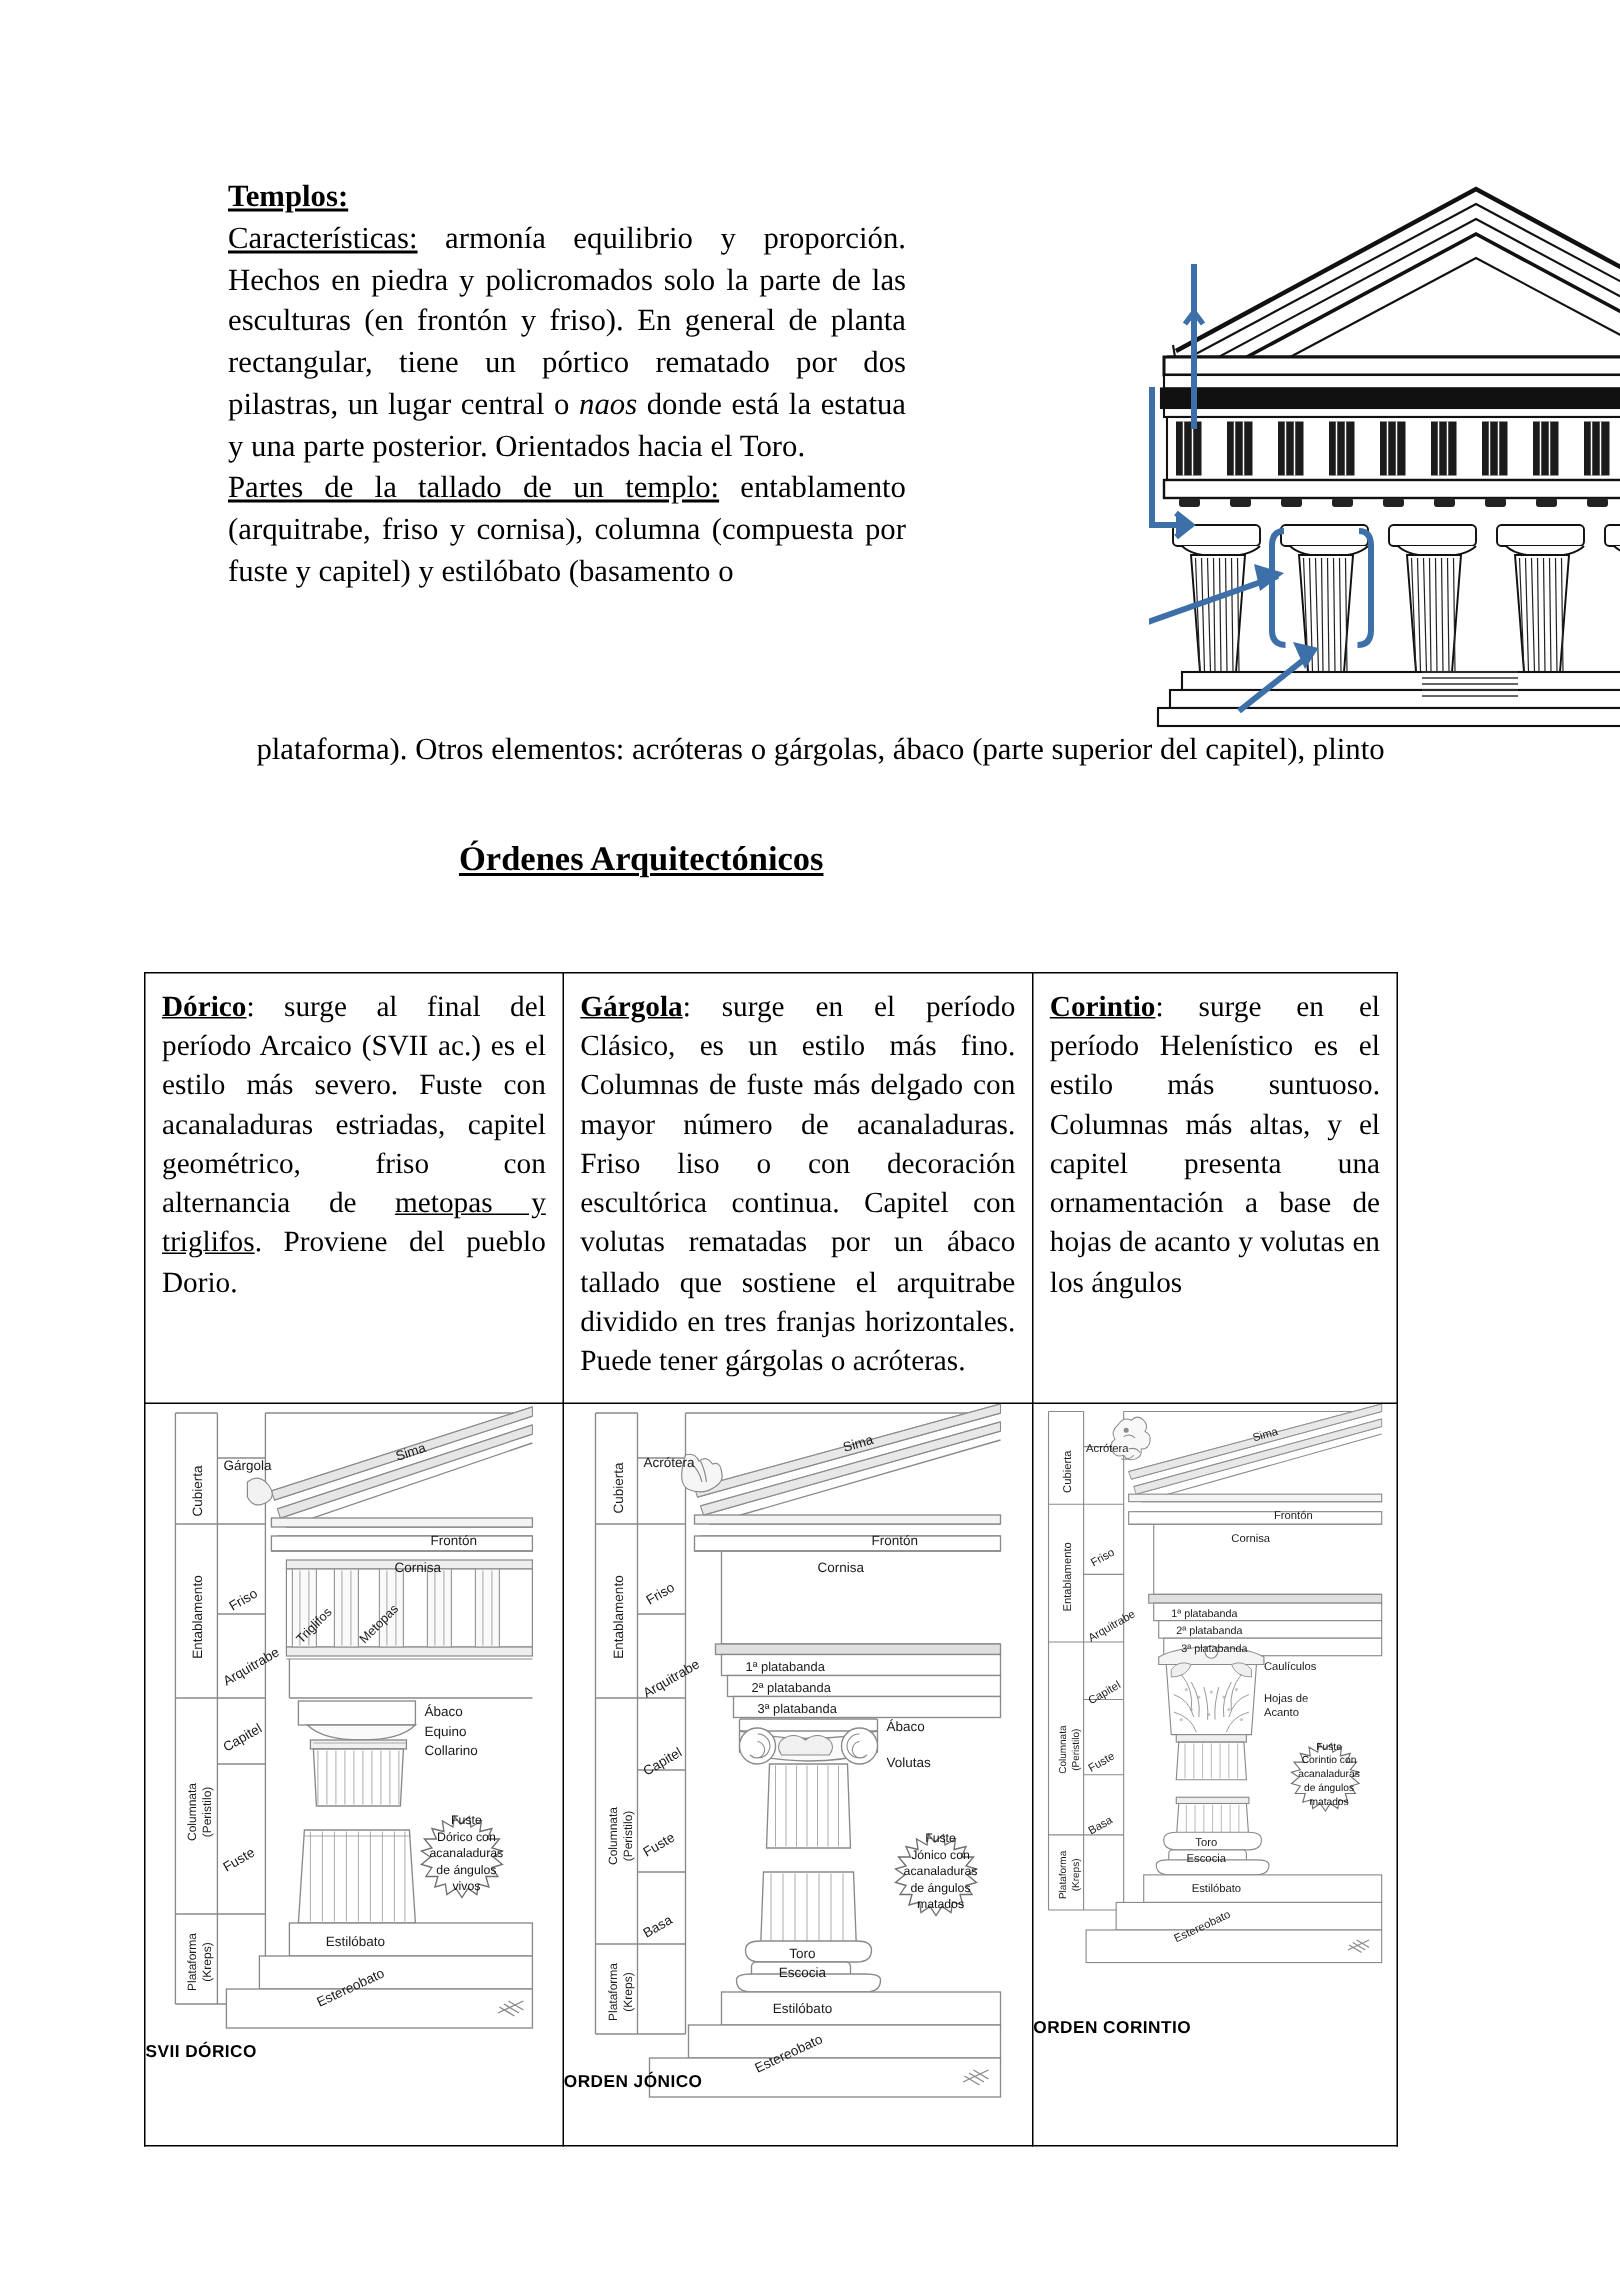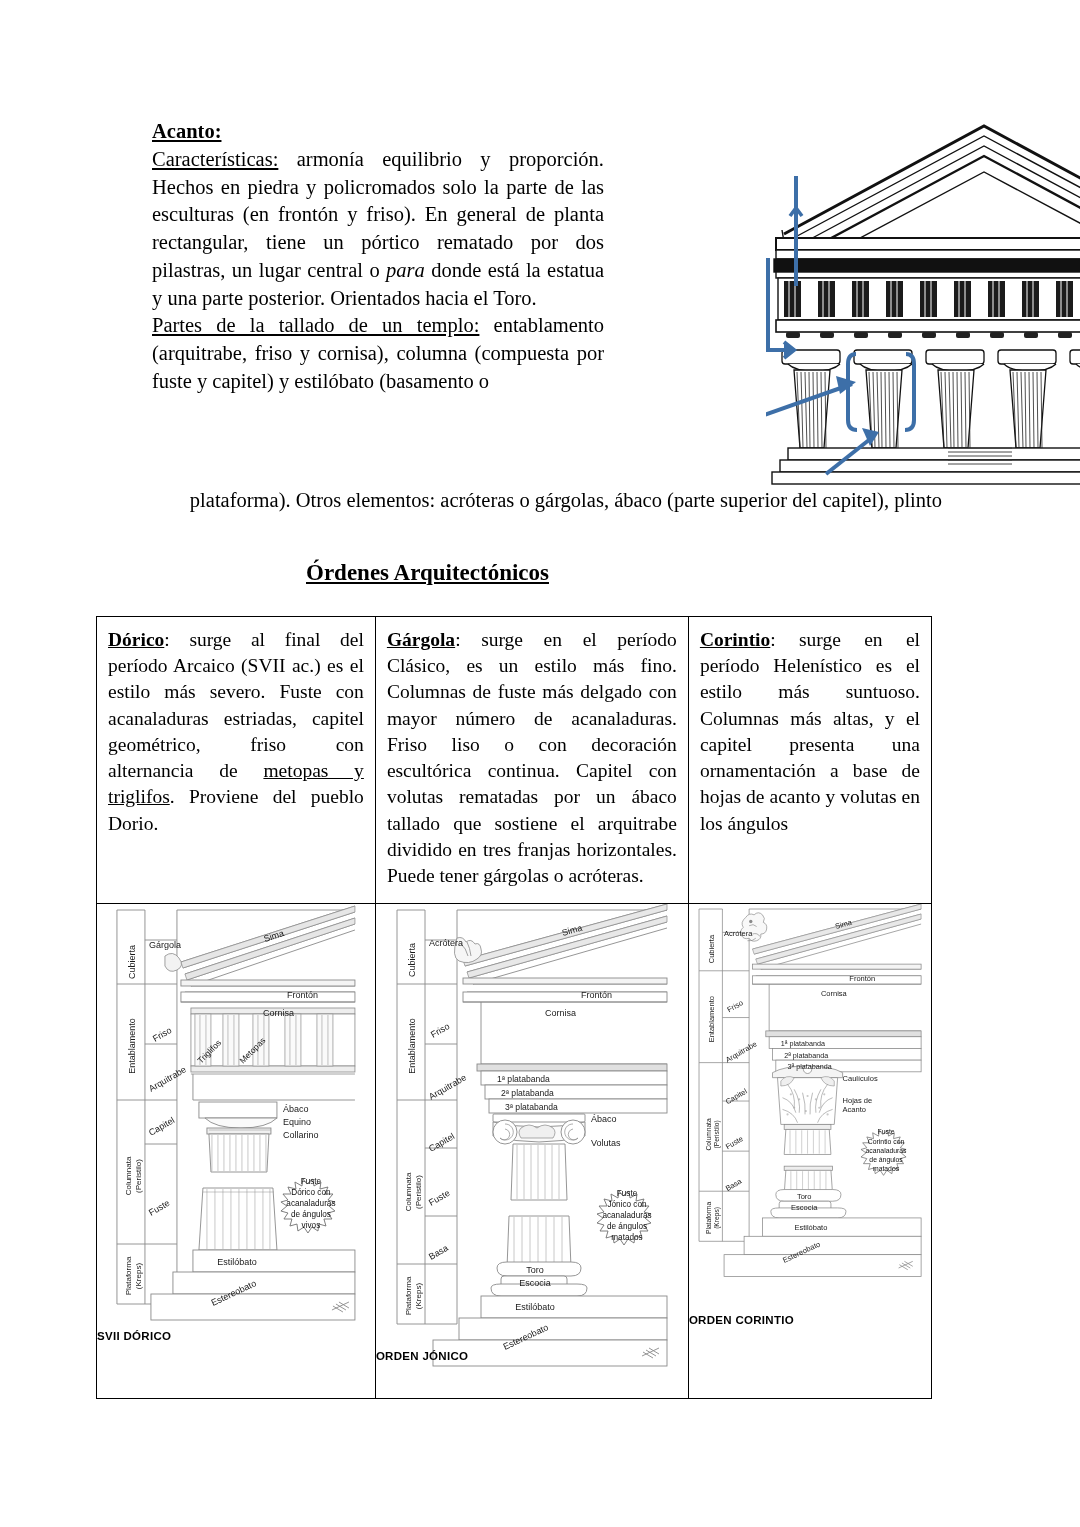--- a/index.html
+++ b/index.html
@@ -47,40 +47,40 @@
     height: 372px;
   }
 
   .tail-text {
     position: absolute;
     left: 152px;
     top: 487px;
     width: 790px;
     font-size: 20.5px;
     line-height: 1.355;
-    text-align: right;
+    text-align: center;
   }
   .tail-text p { margin: 0; }
 
   .section-title {
     position: absolute;
     left: 0;
     top: 560px;
     width: 855px;
     text-align: center;
     font-size: 23px;
     font-weight: bold;
   }
   .section-title span { text-decoration: underline; }
 
   
   .orders-table {
     position: absolute;
     left: 96px;
-    top: 616px;
+    top: 648px;
     width: 836px;
     border: 1.6px solid #000;
     border-collapse: collapse;
     table-layout: fixed;
   }
   .orders-table td {
     border: 1.2px solid #000;
     vertical-align: top;
     padding: 0;
   }
@@ -114,22 +114,22 @@
   .ordername.cor { bottom: 72px; }
 </style>
 </head>
 <body>
 
 <div class="page">
 
   <div class="top-section">
 
     <div class="intro-col">
-      <p><span class="b u">Acanto:</span></p>
-      <p><span class="u">Características:</span><span> armonía equilibrio y proporción. Hechos en piedra y policromados solo la parte de las esculturas (en frontón y friso). En general de planta rectangular, tiene un pórtico rematado por dos pilastras, un lugar central o </span><span class="it">para</span><span> donde está la estatua y una parte posterior. Orientados hacia el Toro.</span></p>
+      <p><span class="b u">Templos:</span></p>
+      <p><span class="u">Características:</span><span> armonía equilibrio y proporción. Hechos en piedra y policromados solo la parte de las esculturas (en frontón y friso). En general de planta rectangular, tiene un pórtico rematado por dos pilastras, un lugar central o </span><span class="it">naos</span><span> donde está la estatua y una parte posterior. Orientados hacia el Toro.</span></p>
       <p><span class="u">Partes de la tallado de un templo:</span><span> entablamento (arquitrabe, friso y cornisa), columna (compuesta  por  fuste  y  capitel)  y  estilóbato  (basamento  o</span></p>
     </div>
 
     <div class="temple-fig">
       <svg viewBox="0 0 436 372" width="436" height="372">
         <defs>
           <clipPath id="colClip">
               <rect x="0" y="170" width="436" height="140"></rect>
             </clipPath>
         </defs>

